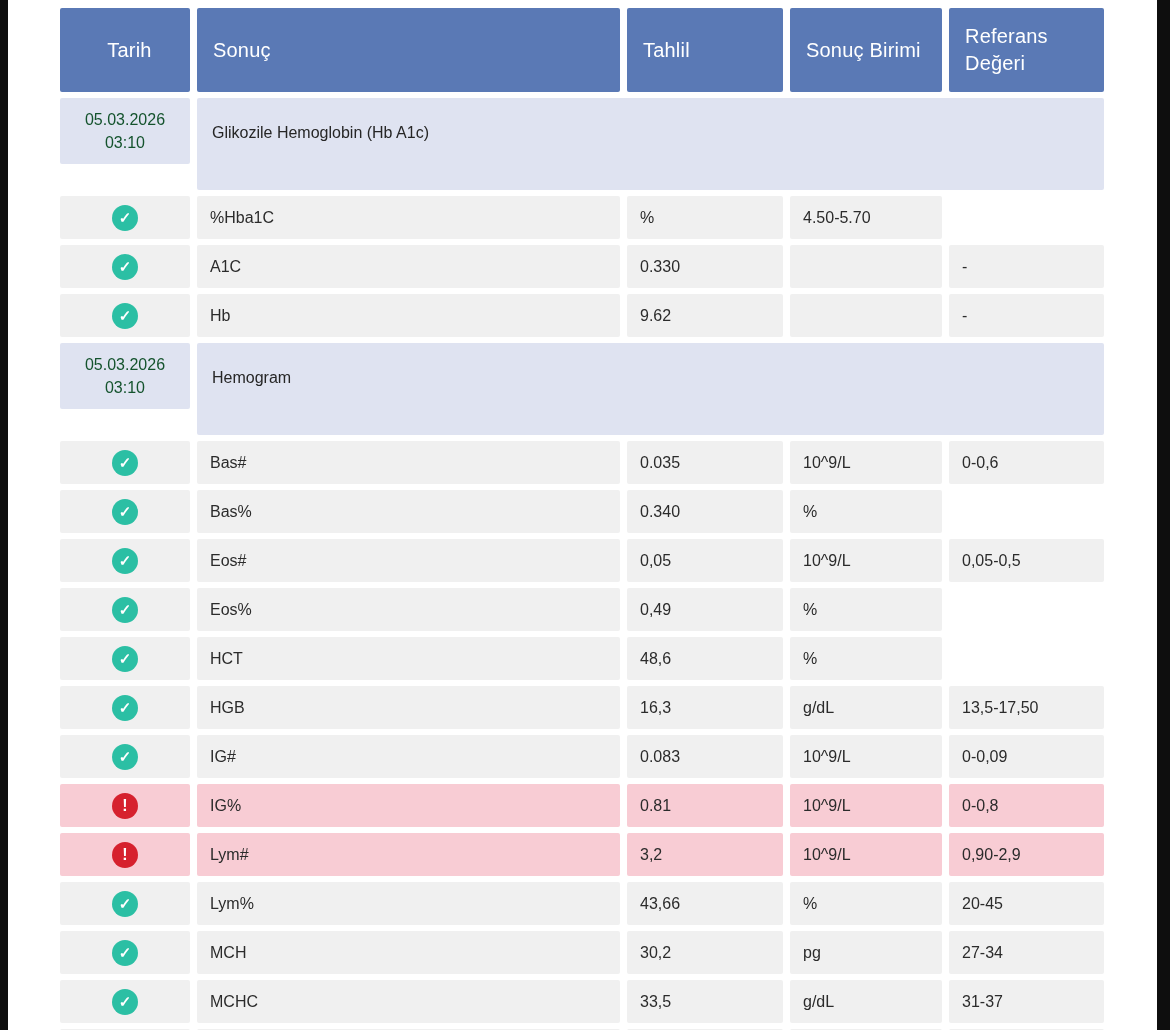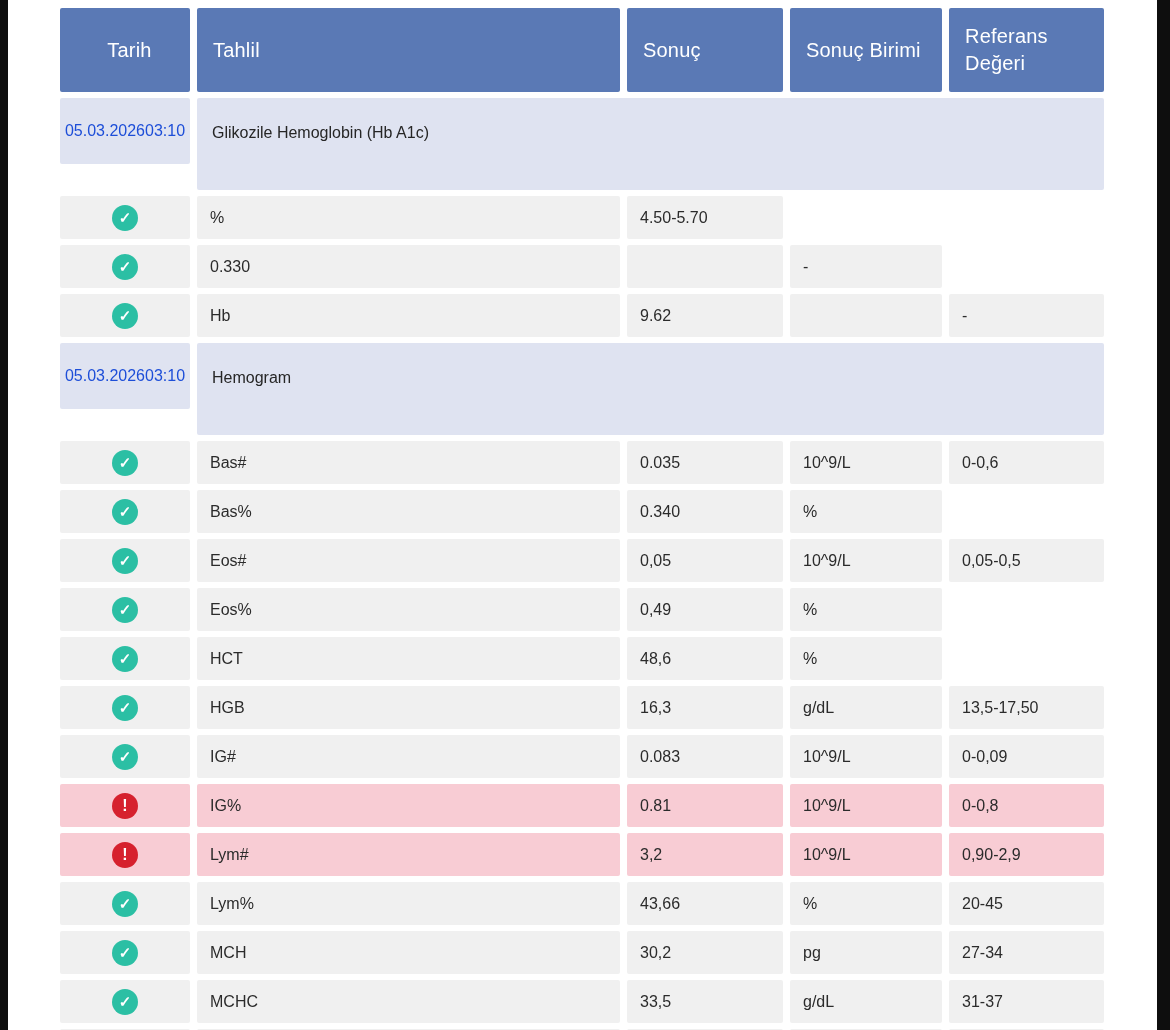--- a/index.html
+++ b/index.html
@@ -19,21 +19,21 @@
   .cell{border-radius:2px;display:flex;align-items:center;}
   
   .header .cell{
     background:#5a79b5;color:#ffffff;height:84px;
     font-size:20px;font-weight:500;letter-spacing:.2px;line-height:1.35;
     padding-left:16px;
   }
   .header .cell.center{justify-content:center;padding-left:9px;}
   
   .group .cell{background:#dfe3f1;height:66px;font-size:16px;}
-  .group .date-cell{flex-direction:row;justify-content:center;text-align:center;line-height:1.45;color:#1d4ed8;}
+  .group .date-cell{flex-direction:column;justify-content:center;text-align:center;line-height:1.45;color:#14532d;}
   .group .name-cell{align-items:flex-start;padding:26px 0 0 15px;color:#262626;}
   
   .data .cell{background:#f0f0f0;height:43px;font-size:16px;padding-left:13px;color:#2b2b2b;}
   .data .status-cell{justify-content:center;padding-left:0;}
   .data.alert .cell{background:#f8ccd4;}
   
   .badge{
     width:26px;height:26px;border-radius:50%;display:flex;align-items:center;justify-content:center;
     color:#ffffff;font-weight:bold;
   }
@@ -42,44 +42,46 @@
 </style>
 </head>
 <body>
 
 <div class="edge edge-left"></div>
 <div class="edge edge-right"></div>
 
 <div class="table">
   <div class="row header">
     <div class="cell center">Tarih</div>
+    <div class="cell">Sonuç</div>
     <div class="cell">Tahlil</div>
-    <div class="cell">Sonuç</div>
     <div class="cell">Sonuç Birimi</div>
     <div class="cell">Referans Değeri</div>
   </div>
   <div id="table-body" style="display:flex;flex-direction:column;gap:6px;">
       <div class="row group">
         <div class="cell date-cell">
           <div class="">05.03.2026</div>
           <div class="">03:10</div>
         </div>
         <div class="cell name-cell">Glikozile Hemoglobin (Hb A1c)</div>
       </div>
       <div class="row data">
         <div class="cell status-cell">
           <div class="badge ok">✓</div>
         </div>
+        <div class="cell">%Hba1C</div>
         <div class="cell">%</div>
         <div class="cell">4.50-5.70</div>
       </div>
       <div class="row data">
         <div class="cell status-cell">
           <div class="badge ok">✓</div>
         </div>
+        <div class="cell">A1C</div>
         <div class="cell">0.330</div>
         <div class="cell"></div>
         <div class="cell">-</div>
       </div>
       <div class="row data">
         <div class="cell status-cell">
           <div class="badge ok">✓</div>
         </div>
         <div class="cell">Hb</div>
         <div class="cell">9.62</div>

